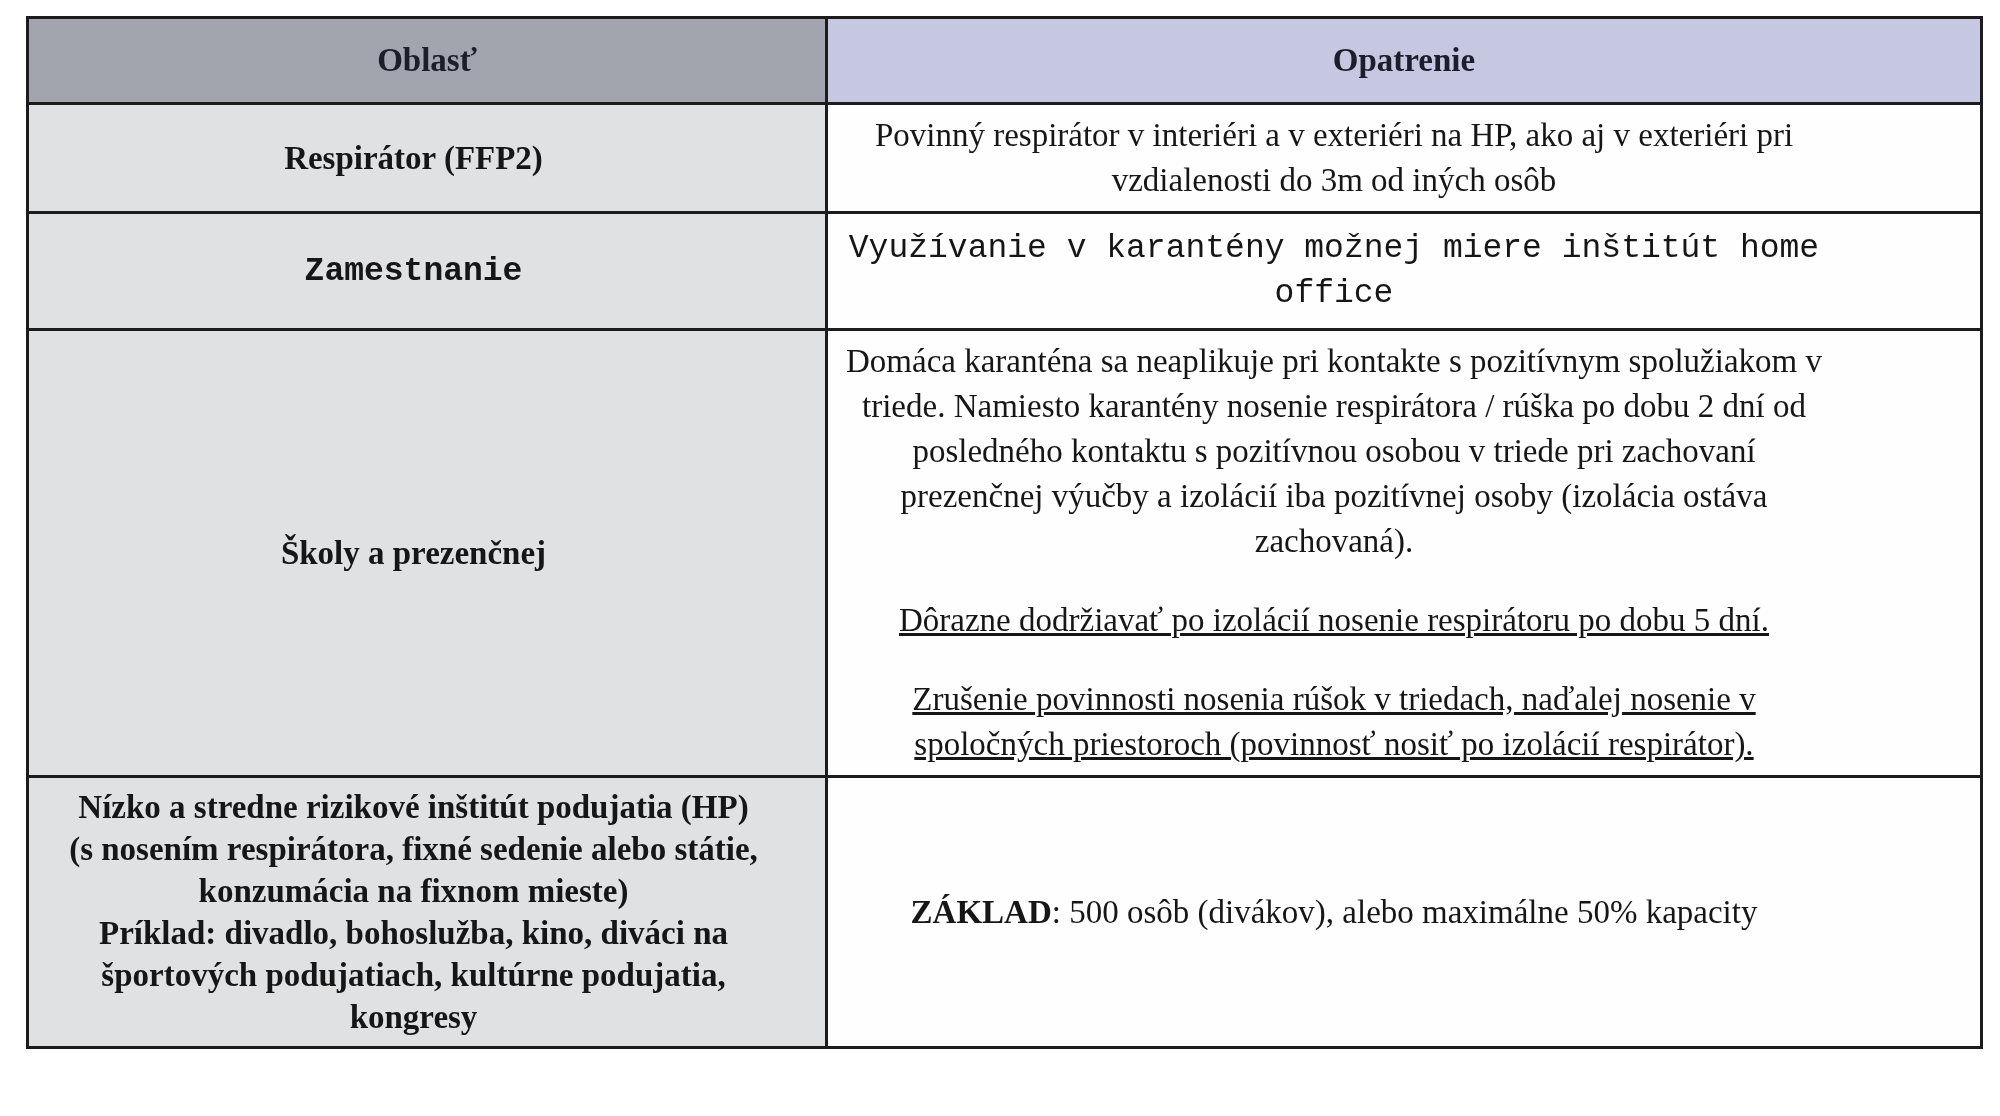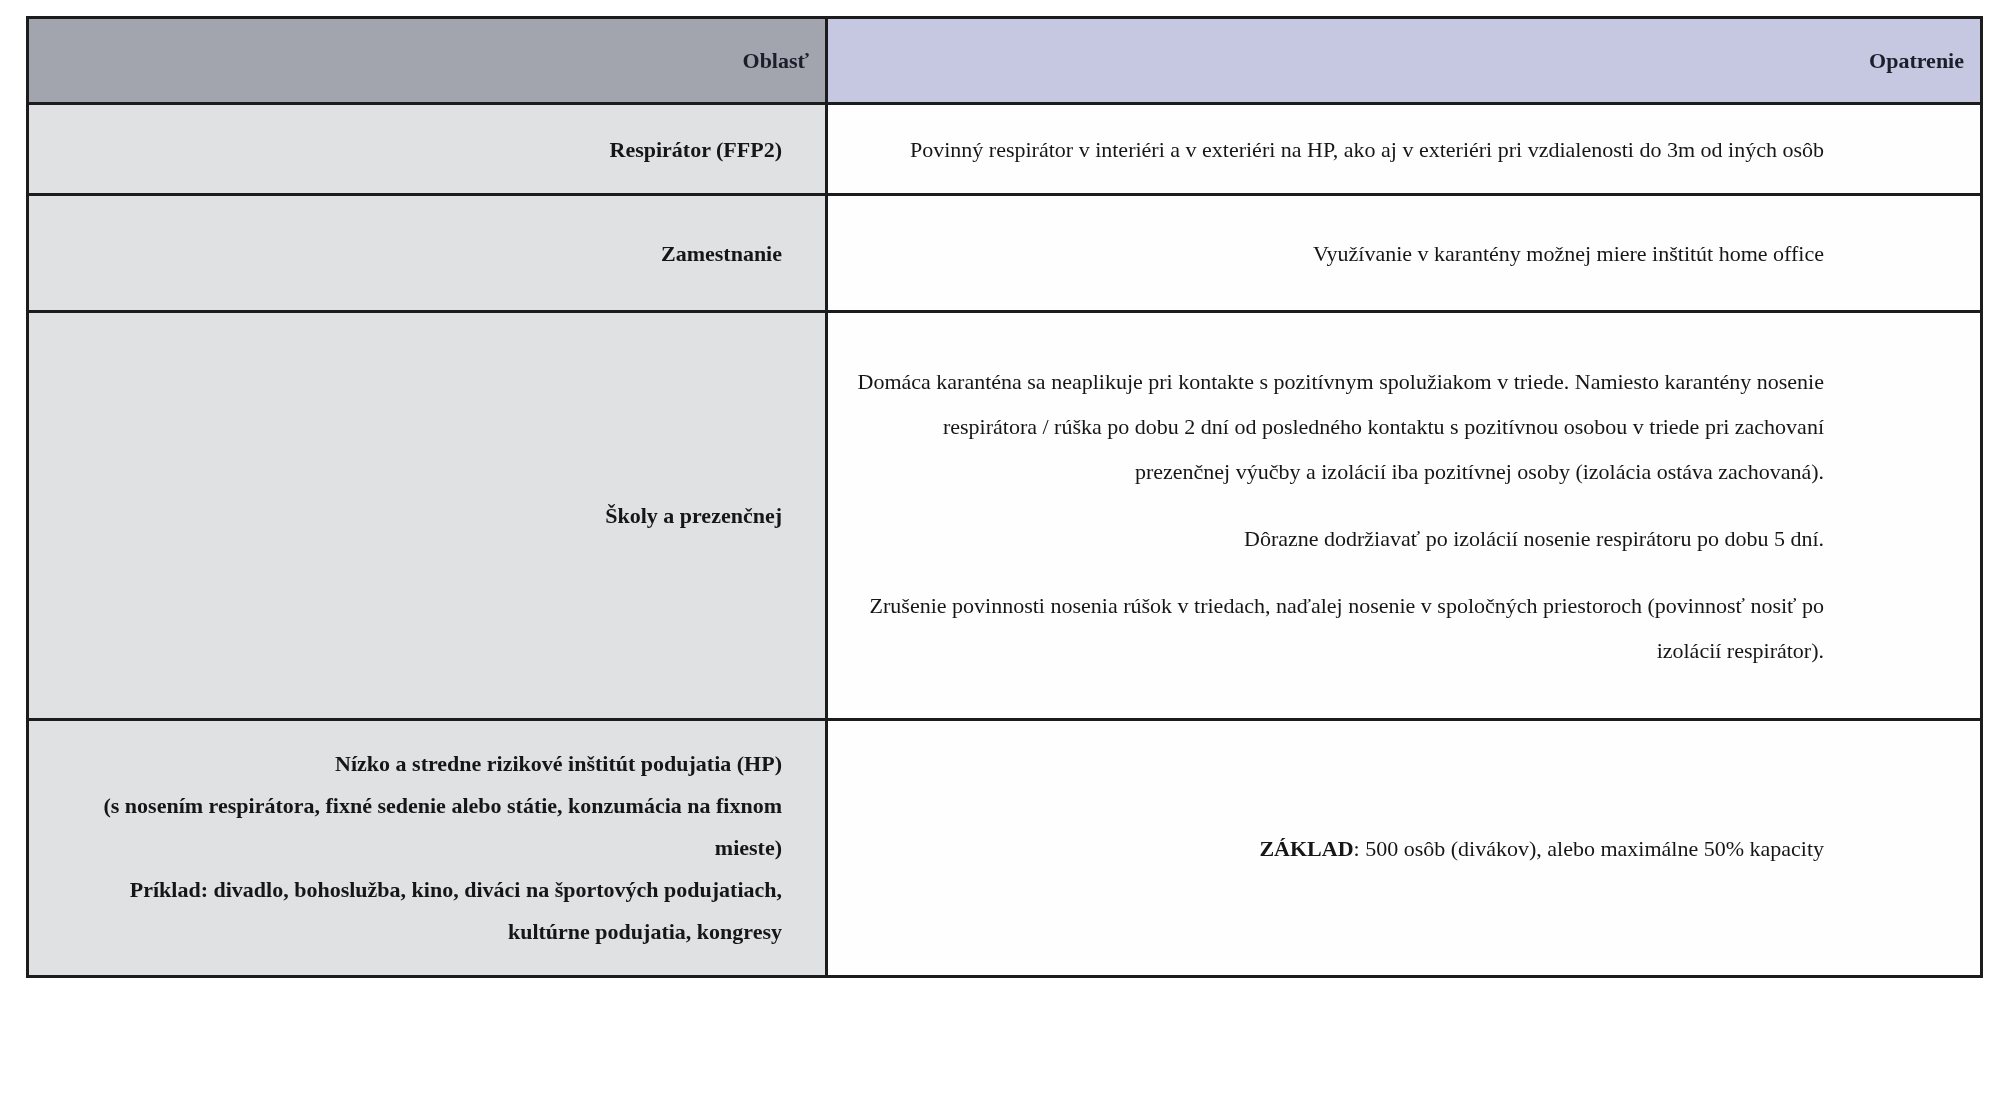--- a/index.html
+++ b/index.html
@@ -20,23 +20,23 @@
     border-collapse: collapse;
     table-layout: fixed;
     width: 1954px;
   }
   col.c-area    { width: 799px; }
   col.c-measure { width: 1155px; }
 
   th, td {
     border: 3px solid var(--border, #1c1c1c);
     vertical-align: middle;
-    text-align: right;
+    text-align: center;
     padding: 8px 16px;
-    font-size: 22px;
+    font-size: 33px;
     line-height: 45px;
     color: var(--text, #161616);
     overflow: hidden;
   }
   th {
     font-weight: bold;
     color: var(--header-text, #1c1f2b);
   }
   th.h-area    { background: var(--header-area-bg, #a2a5ad); }
   th.h-measure { background: var(--header-measure-bg, #c6c8e1); }
@@ -49,26 +49,26 @@
     background: var(--measure-bg, #fefefe);
     font-weight: normal;
   }
   .normal { font-weight: bold; }
   .bold   { font-weight: bold; }
 
   td.area .inner    { max-width: 737px; }
   td.measure .inner { max-width: 980px; }
 
   td.measure p { margin: 0; }
-  td.measure p + p { margin-top: 22px; }
+  td.measure p + p { margin-top: 34px; text-decoration: underline; }
 
   tr.rr-header { height: 86px;  }
   tr.rr-1 { height: 91px;  }
   tr.rr-2 { height: 107px; }
-  tr.rr-3 { height: 117px; }
+  tr.rr-3 { height: 117px; font-family: Liberation Mono, monospace; }
   tr.rr-4 { height: 408px; }
   tr.rr-5 { height: 257px; }
 
   tr.rr-5 td.area { line-height: 42px; }
 </style>
 </head>
 <body>
 
 <div class="page">
   <table class="measures">

